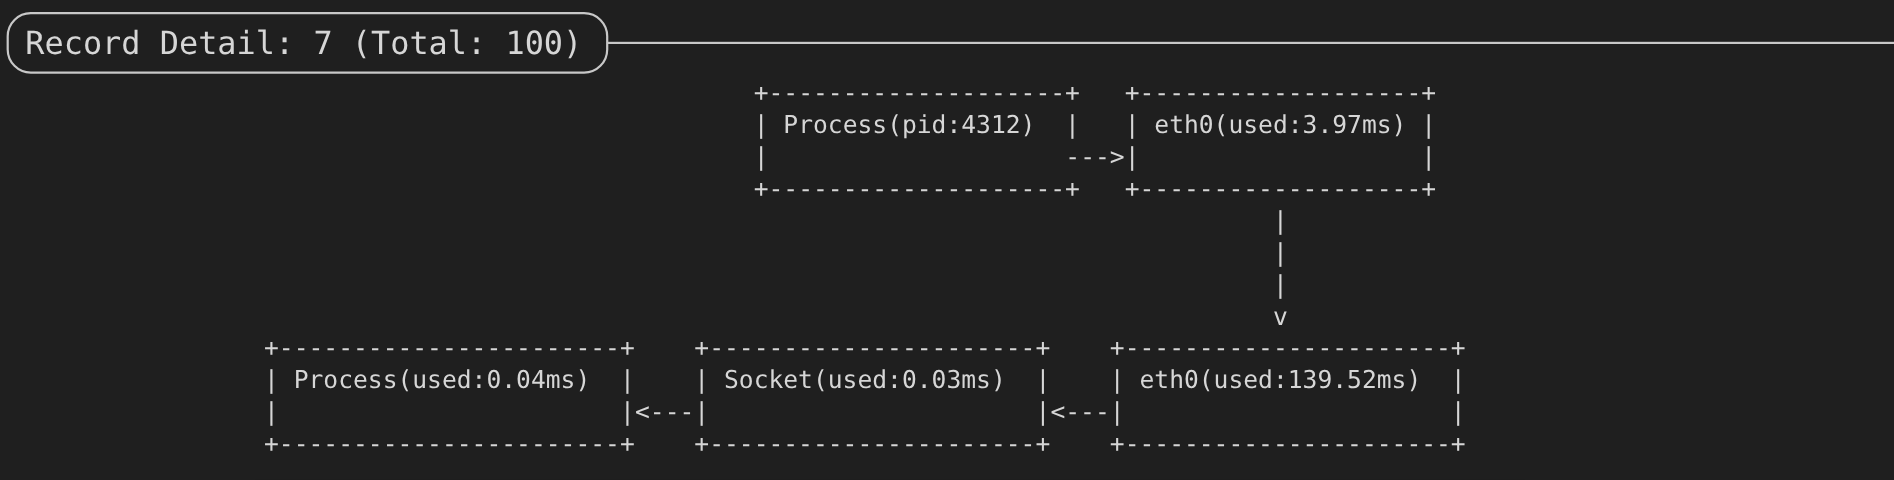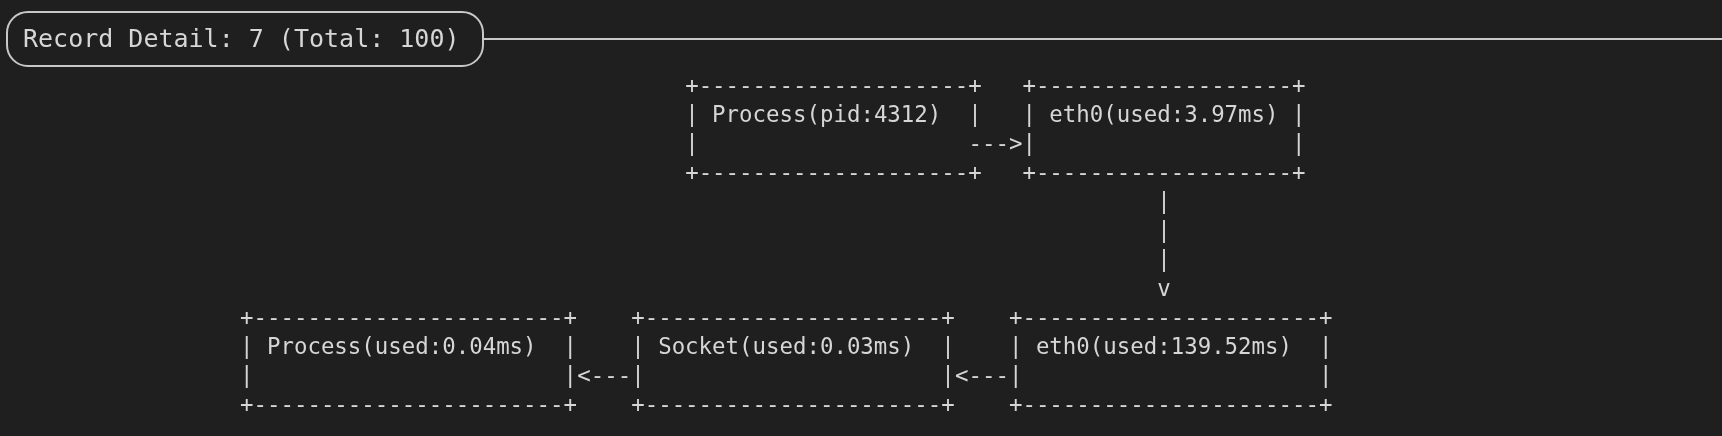--- a/index.html
+++ b/index.html
@@ -19,21 +19,21 @@
     left: 6px;
     top: 11px;
     box-sizing: border-box;
     height: 56px;
     border: 2px solid var(--border, #c8c8c8);
     border-radius: 22px;
     padding: 0 22px 0 15px;
     display: flex;
     align-items: center;
     color: var(--fg, #d6d6d6);
-    font-size: 25px;
+    font-size: 29px;
     line-height: 52px;
     white-space: pre;
     background: var(--bg, #1f1f1f);
     z-index: 2;
   }
   .titlerule {
     position: absolute;
     left: 446px;
     top: 38px;
     width: 1276px;

